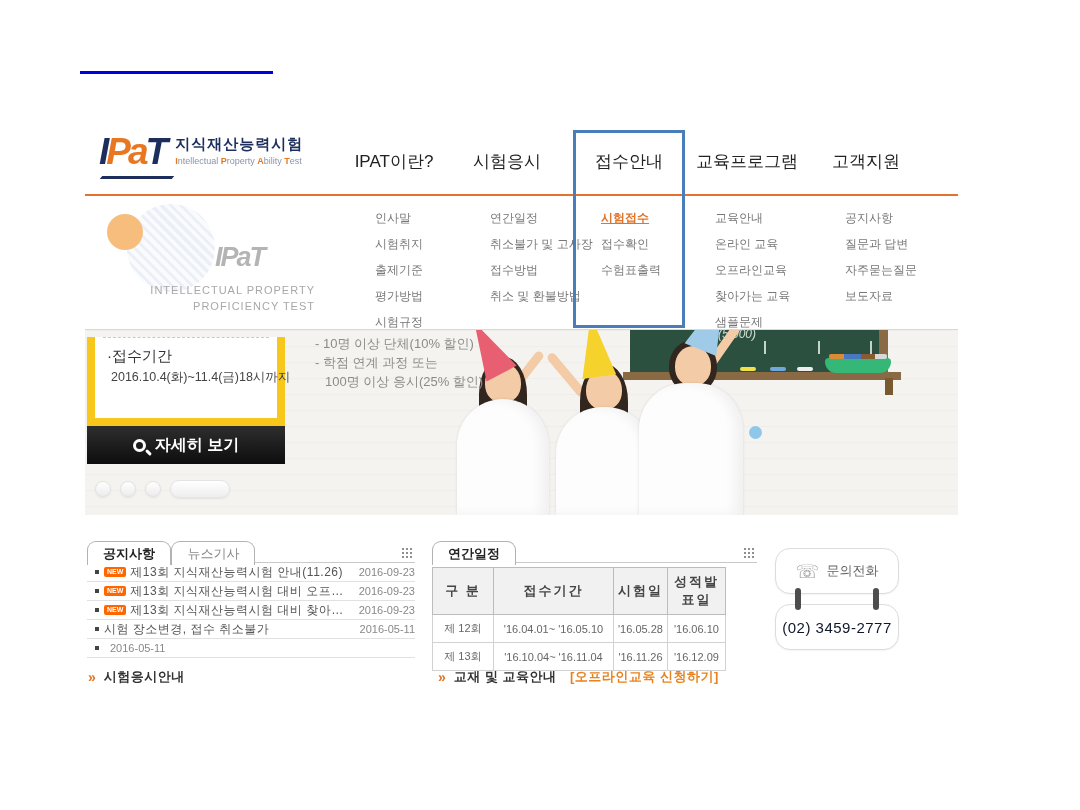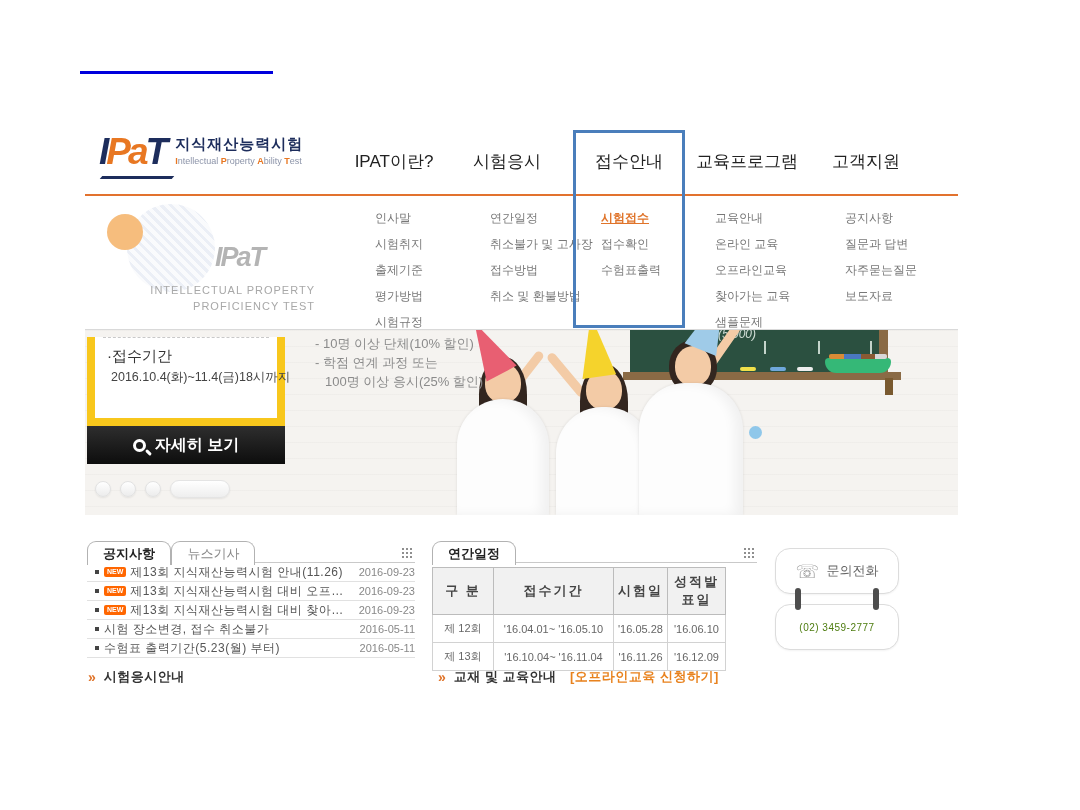--- a/index.html
+++ b/index.html
@@ -103,21 +103,21 @@
   .schedule th { border:1px solid #bcbcbc; background:#f1f1f1; font-size:13px; color:#444; padding:5px 0; letter-spacing:2px; }
   .schedule td { border:1px solid #d2d2d2; font-size:11px; color:#666; text-align:center; padding:6px 0; white-space:nowrap; }
 
   .contact { position:absolute; left:775px; top:548px; width:124px; }
   .contact-box { border:1px solid #dcdcdc; border-radius:15px; background:#fff; box-shadow:0 1px 2px rgba(0,0,0,.05);
     height:46px; display:flex; align-items:center; justify-content:center; gap:7px; position:relative; z-index:1; }
   .phone-icon { font-size:19px; color:#9a9a9a; line-height:1; }
   .contact-label { font-size:13px; color:#666; }
   .connectors { display:flex; justify-content:space-between; padding:0 20px; height:10px; position:relative; z-index:2; }
   .connector { width:6px; height:22px; background:#4d4d4d; border-radius:3px; margin-top:-6px; }
-  .contact-phone { font-size:10px; color:#4d7c0f; letter-spacing:.5px; }
+  .contact-phone { font-size:15px; color:#0f172a; letter-spacing:.5px; }
 
   
   .quicklink { position:absolute; top:668px; display:flex; align-items:center; gap:8px; cursor:pointer; }
   .ql-arrow { color:#e0742a; font-size:14px; font-weight:bold; }
   .ql-label { font-size:13px; font-weight:bold; color:#333; letter-spacing:.5px; }
   .ql-orange { font-size:13px; font-weight:bold; color:#e8821e; letter-spacing:.5px; }
 </style>
 </head>
 <body>
 
@@ -284,21 +284,20 @@
         <span class="notice-title">제13회 지식재산능력시험 대비 찾아가는...</span>
         <span class="notice-date">2016-09-23</span>
       </div>
       <div class="notice-row">
         <span class="bullet"></span>
         <span class="notice-title">시험 장소변경, 접수 취소불가</span>
         <span class="notice-date">2016-05-11</span>
       </div>
       <div class="notice-row">
         <span class="bullet"></span>
-        <span class="notice-title">수험표 출력기간(5.23(월) 부터)</span>
         <span class="notice-date">2016-05-11</span>
       </div>
     </div>
   </div>
 
   <div class="schedule">
     <div class="widget-head">
       <span class="tab active">연간일정</span>
       <span class="more-icon"></span>
     </div>

